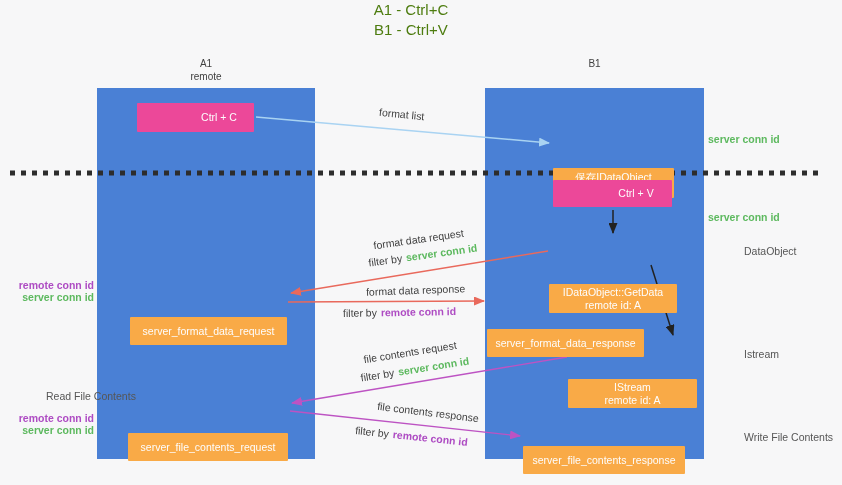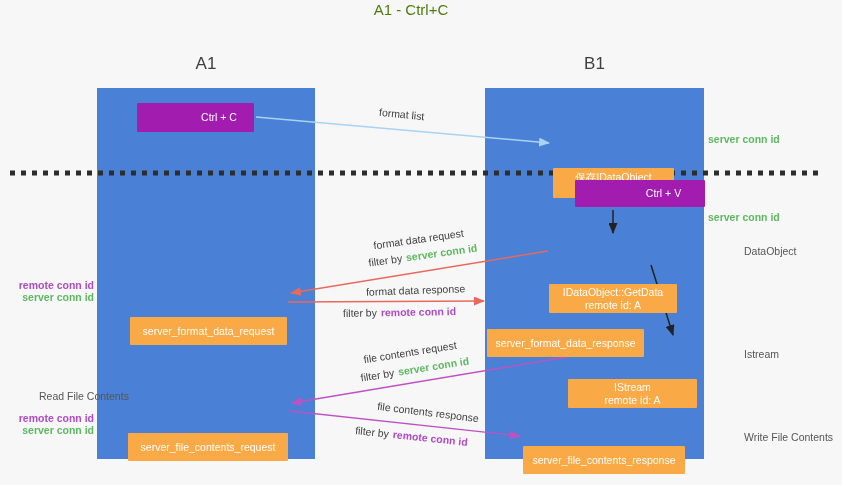--- a/index.html
+++ b/index.html
@@ -6,52 +6,54 @@
   body { font-family:"Liberation Sans", sans-serif; background:#f7f7f8; }
   #stage { position:relative; width:842px; height:485px; background:#f7f7f8; overflow:hidden; }
 
   .title { position:absolute; left:0; top:8; width:822px; text-align:center;
            font-size:15px; color:#4d7c0f; line-height:20px; }
 
   .col { position:absolute; top:88px; height:371px; background:#4a80d5; }
   .col-left  { left:97px;  width:218px; }
   .col-right { left:485px; width:219px; }
 
-  .col-header { position:absolute; top:57px; text-align:center; font-size:17px;
+  .col-header { position:absolute; top:57px; text-align:center; font-size:10px;
                 color:#404040; line-height:13px; }
   .col-header.left  { left:97px;  width:218px; }
   .col-header.right { left:485px; width:219px; }
 
   .box { position:absolute; display:flex; flex-direction:column; align-items:center;
          justify-content:center; color:#fdfdfd; font-size:10.5px; text-align:center;
          line-height:12.5px; border-radius:1px; }
-  .green-box  { background:#a21caf;padding-left:47px; }
+  .green-box  { background:#ec4899;padding-left:47px; }
   .orange-box { background:#f9aa47;margin-top:40px; }
 
   .lbl { position:absolute; font-size:10.5px; color:#3f3f3f; white-space:nowrap; }
   .b-green  { color:#5db95f; font-weight:bold; }
   .b-purple { color:#ae4cc3; font-weight:bold; }
   .gray-t   { color:#565656; font-weight:normal;margin-left:32px; }
   .right-align { text-align:right; }
   .lbl .pre { margin-right:4px; }
 
   svg.overlay { position:absolute; left:0; top:0; width:842px; height:485px;
                 pointer-events:none; }
 </style>
 </head>
 <body>
 
 <div id="stage">
 
   <div class="title">
     <div>A1 - Ctrl+C</div>
+    <div>B1 - Ctrl+V</div>
   </div>
 
   <div class="col-header left">
     <div>A1</div>
+    <div>remote</div>
   </div>
   <div class="col-header right">
     <div>B1</div>
   </div>
 
   <div class="col col-left"></div>
   <div class="col col-right"></div>
 
   <svg class="overlay" viewBox="0 0 842 485">
     <defs>
@@ -88,21 +90,21 @@
 
   <div class="box green-box" style="left:137px; top:103px; width:117px; height:29px;">
     <div>Ctrl + C</div>
   </div>
 
   <div class="box orange-box" style="left:553px; top:128px; width:121px; height:30px;">
     <div>保存IDataObject</div>
     <div>remote id: A</div>
   </div>
 
-  <div class="box green-box" style="left:575px; top:180px; width:130px; height:27px;">
+  <div class="box green-box" style="left:553px; top:180px; width:119px; height:27px;">
     <div>Ctrl + V</div>
   </div>
 
   <div class="box orange-box" style="left:549px; top:244px; width:128px; height:29px;">
     <div>IDataObject::GetData</div>
     <div>remote id: A</div>
   </div>
 
   <div class="box orange-box" style="left:487px; top:289px; width:157px; height:28px;">
     <div>server_format_data_response</div>
@@ -151,20 +153,20 @@
   <div class="lbl b-green" style="left:708px; top:211px;">server conn id</div>
   <div class="lbl gray-t" style="left:712px; top:245px;">DataObject</div>
   <div class="lbl gray-t" style="left:712px; top:348px;">Istream</div>
   <div class="lbl gray-t" style="left:712px; top:431px;">Write File Contents</div>
 
   <div class="lbl right-align" style="left:10px; top:279px; width:84px;">
     <div class="b-purple">remote conn id</div>
     <div class="b-green">server conn id</div>
   </div>
 
-  <div class="lbl gray-t" style="left:7px; top:390px;">Read File Contents</div>
+  <div class="lbl gray-t" style="left:14px; top:390px;">Read File Contents</div>
 
   <div class="lbl right-align" style="left:10px; top:412px; width:84px;">
     <div class="b-purple">remote conn id</div>
     <div class="b-green">server conn id</div>
   </div>
 
 </div>
 
 </body></html>

